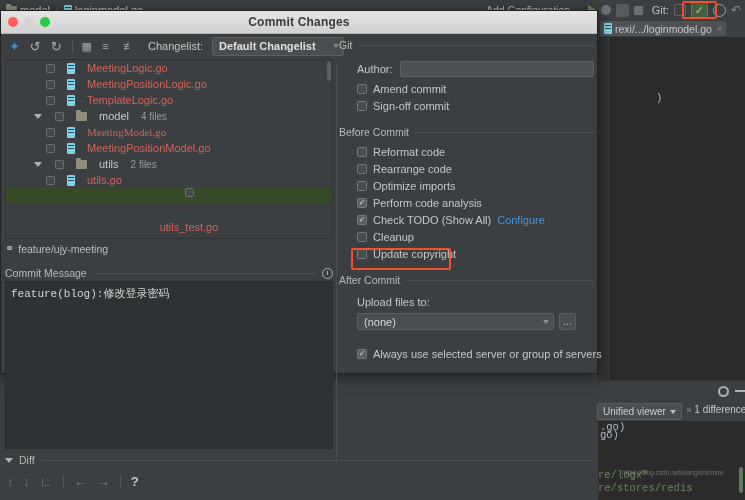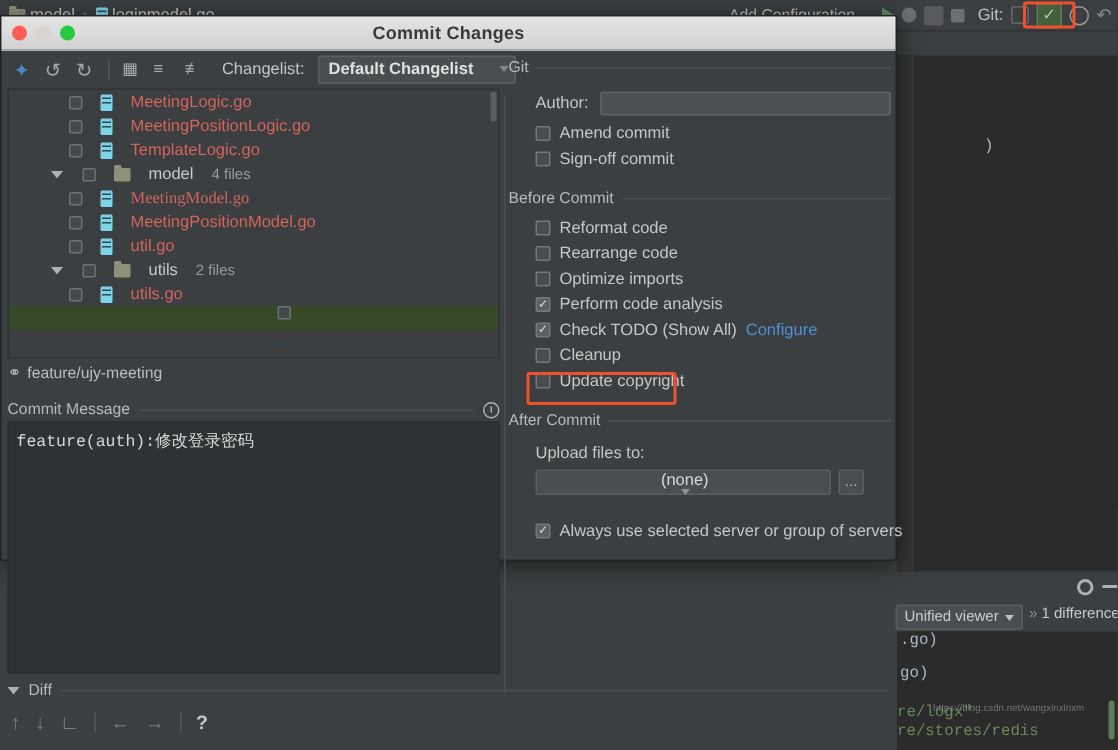--- a/index.html
+++ b/index.html
@@ -115,21 +115,21 @@
   .field-label{font-size:11px;color:#c4c4c4;}
   .txtinput{flex:1;height:16px;background:#4d5153;border:1px solid #5f6365;border-radius:2px;box-sizing:border-box;}
   .chkrow{display:flex;align-items:center;gap:6px;margin:5px 0 0 18px;font-size:11px;color:#c6c6c6;white-space:nowrap;}
   .chk{width:10px;height:10px;border:1px solid #75797c;background:#484c4e;border-radius:1.5px;box-sizing:border-box;
      display:flex;align-items:center;justify-content:center;flex:none;}
   .chk.on{background:#5c6063;}
   .chk.on:after{content:"\2713";color:#dcdcdc;font-size:8px;line-height:8px;}
   .link{color:#4b93d6;}
   .selectrow{display:flex;align-items:center;gap:5px;margin:5px 0 0 18px;}
   .dd{width:197px;height:17px;background:#4a4e50;border:1px solid #5b5f61;border-radius:2px;box-sizing:border-box;
-     display:flex;align-items:center;justify-content:space-between;padding:0 4px 0 6px;font-size:11px;color:#d8d8d8;flex-direction:column;}
+     display:flex;align-items:center;justify-content:space-between;padding:0 4px 0 6px;font-size:11px;color:#d8d8d8;}
   .dots-btn{width:17px;height:17px;background:#4a4e50;border:1px solid #5b5f61;border-radius:2px;box-sizing:border-box;
      display:flex;align-items:center;justify-content:center;color:#b6b6b6;font-size:10px;}
   .vline{position:absolute;left:-3px;top:30px;width:1px;height:400px;background:#4a4d4f;}
 </style>
 </head>
 <body>
 
 <div class="root">
 
   <div class="ide">
@@ -151,20 +151,27 @@
         <span class="sq-ico"></span>
         <span class="git-label">Git:</span>
         <span class="tb-ico" style="border:1.5px solid #8a8a8a;border-radius:2px;width:10px;height:10px;"></span>
         <span class="check-btn">✓</span>
         <span class="circ-btn"></span>
         <span class="icon-rev" style="font-size:12px;color:#8a8a8a;">↶</span>
       </div>
     </div>
     <div class="hl-box" style="left:682px;top:1px;width:35px;height:18px;"></div>
 
+    <div class="ide-tabstrip">
+      <div class="ide-tab">
+        <span class="go-ico"></span>
+        <span>rexi/.../loginmodel.go</span>
+        <span class="x">×</span>
+      </div>
+    </div>
 
     <div class="ide-editor">
       <div class="code-frag" style="left:58px;top:55px;color:#a9b7c6;">)</div>
     </div>
     <div class="ide-gutter"></div>
 
     <div class="ide-diffpanel">
       <div class="diff-head">
         <span class="gear"></span>
         <span class="minus"></span>
@@ -172,21 +179,21 @@
       <div class="viewer-sel">
         <span>Unified viewer</span>
         <span class="caret"></span>
       </div>
       <div class="diff-count">
         <span style="color:#8a8a8a;">»</span>
         <span>1 difference</span>
       </div>
       <div class="diff-body">
         <div class="code-frag" style="left:2px;top:0px;color:#a9b7c6;">.go)</div>
-        <div class="code-frag" style="left:2px;top:22px;color:#a9b7c6;">go)</div>
+        <div class="code-frag" style="left:2px;top:8px;color:#a9b7c6;">go)</div>
         <div class="code-frag" style="left:0px;top:48px;color:#6a8759;">re/logx"</div>
         <div class="code-frag" style="left:0px;top:61px;color:#6a8759;">re/stores/redis</div>
         <div class="mini-scroll"></div>
         <div class="watermark" style="top:48px;left:24px;">https://blog.csdn.net/wangxinxinxm</div>
       </div>
     </div>
   </div>
 
   <div class="dialog">
 
@@ -244,25 +251,20 @@
             <div class="row" style="padding-left: 40px; font-family: Liberation Serif, serif;">
               <span class="cb"></span>
               <span class="go-ico"></span>
               <span class="fname">MeetingModel.go</span>
             </div>
             <div class="row" style="padding-left: 40px;">
               <span class="cb"></span>
               <span class="go-ico"></span>
               <span class="fname">MeetingPositionModel.go</span>
             </div>
-            <div class="row" style="padding-left: 40px;">
-              <span class="cb"></span>
-              <span class="go-ico"></span>
-              <span class="fname">util.go</span>
-            </div>
             <div class="row" style="padding-left: 28px;">
               <span class="arrow"></span>
               <span class="cb"></span>
               <span class="folder-ico"></span>
               <span class="dname">utils</span>
               <span class="fcount">2 files</span>
             </div>
             <div class="row" style="padding-left: 40px;">
               <span class="cb"></span>
               <span class="go-ico"></span>
@@ -279,21 +281,21 @@
       <div class="branchrow">
         <span class="branch-ico">⚭</span>
         <span>feature/ujy-meeting</span>
       </div>
 
       <div class="msglabel">
         <span>Commit Message</span>
         <span class="line"></span>
         <span class="clock"></span>
       </div>
-      <div class="msgbox">feature(auth):修改登录密码</div>
+      <div class="msgbox">feature(blog):修改登录密码</div>
 
       <div class="rcol">
         <div class="vline"></div>
 
         <div class="sec-head" style="margin-top:6px;">
           <span>Git</span>
           <span class="line"></span>
         </div>
 
         <div class="field-row">

